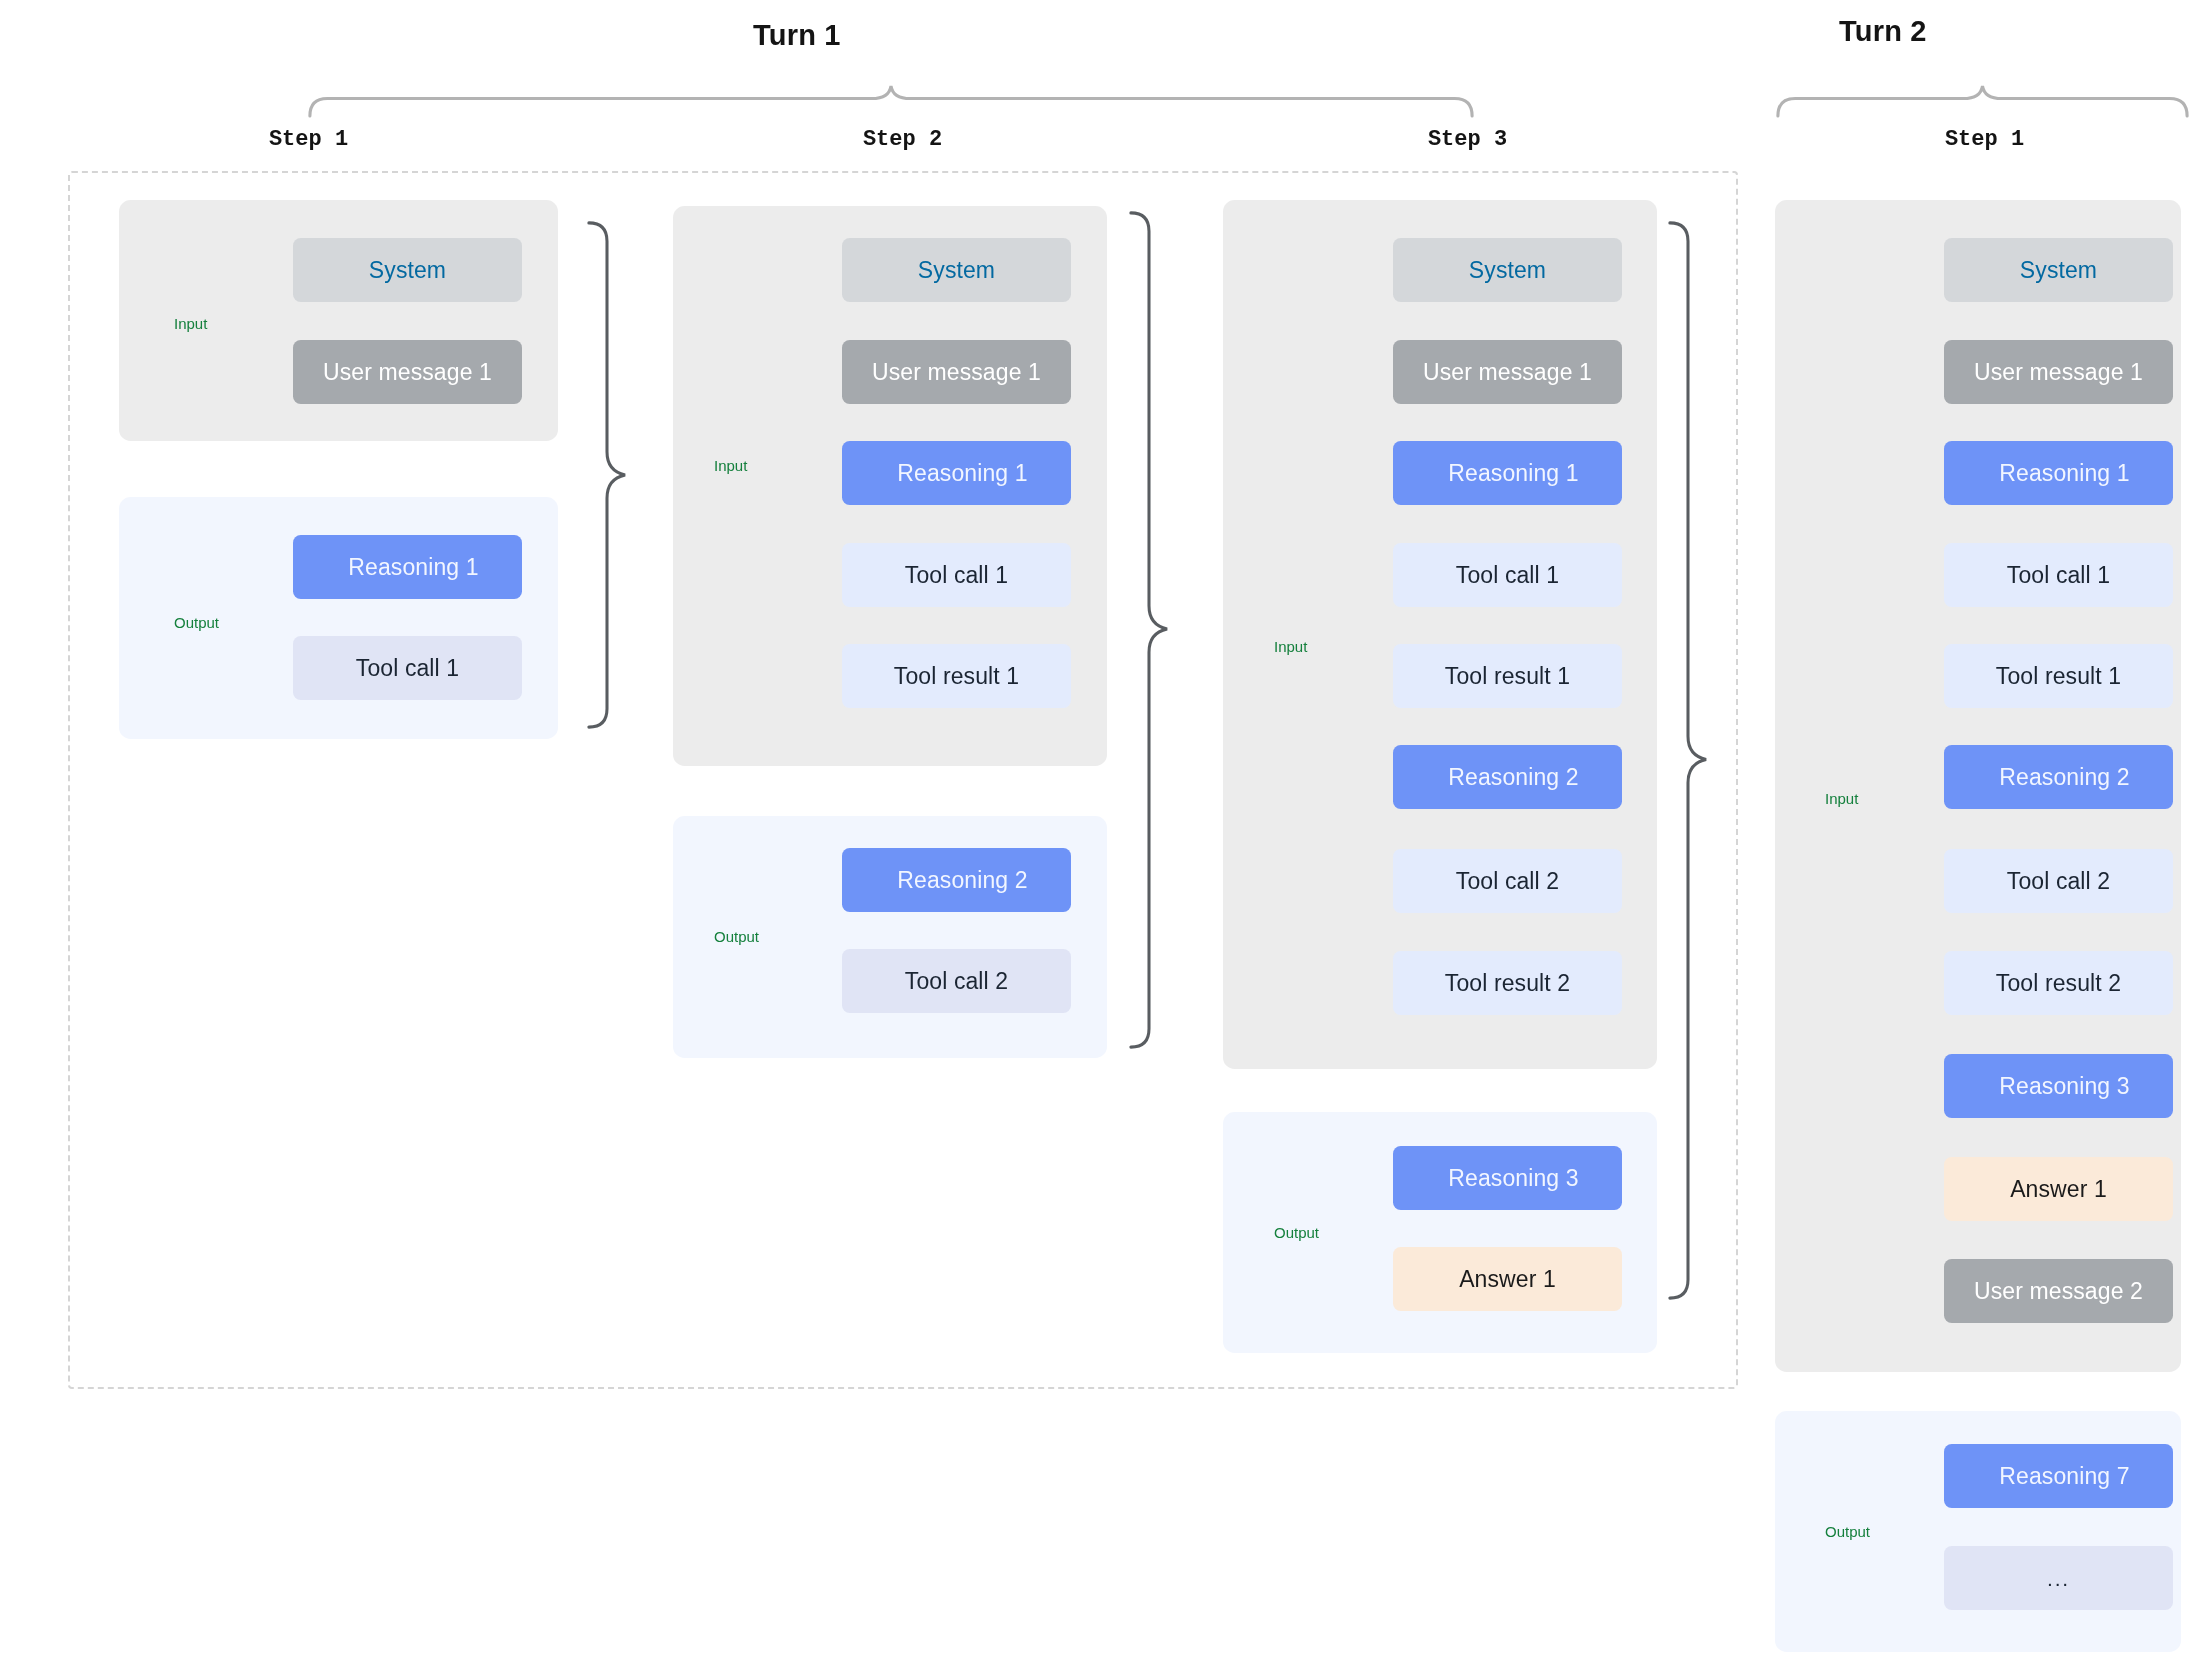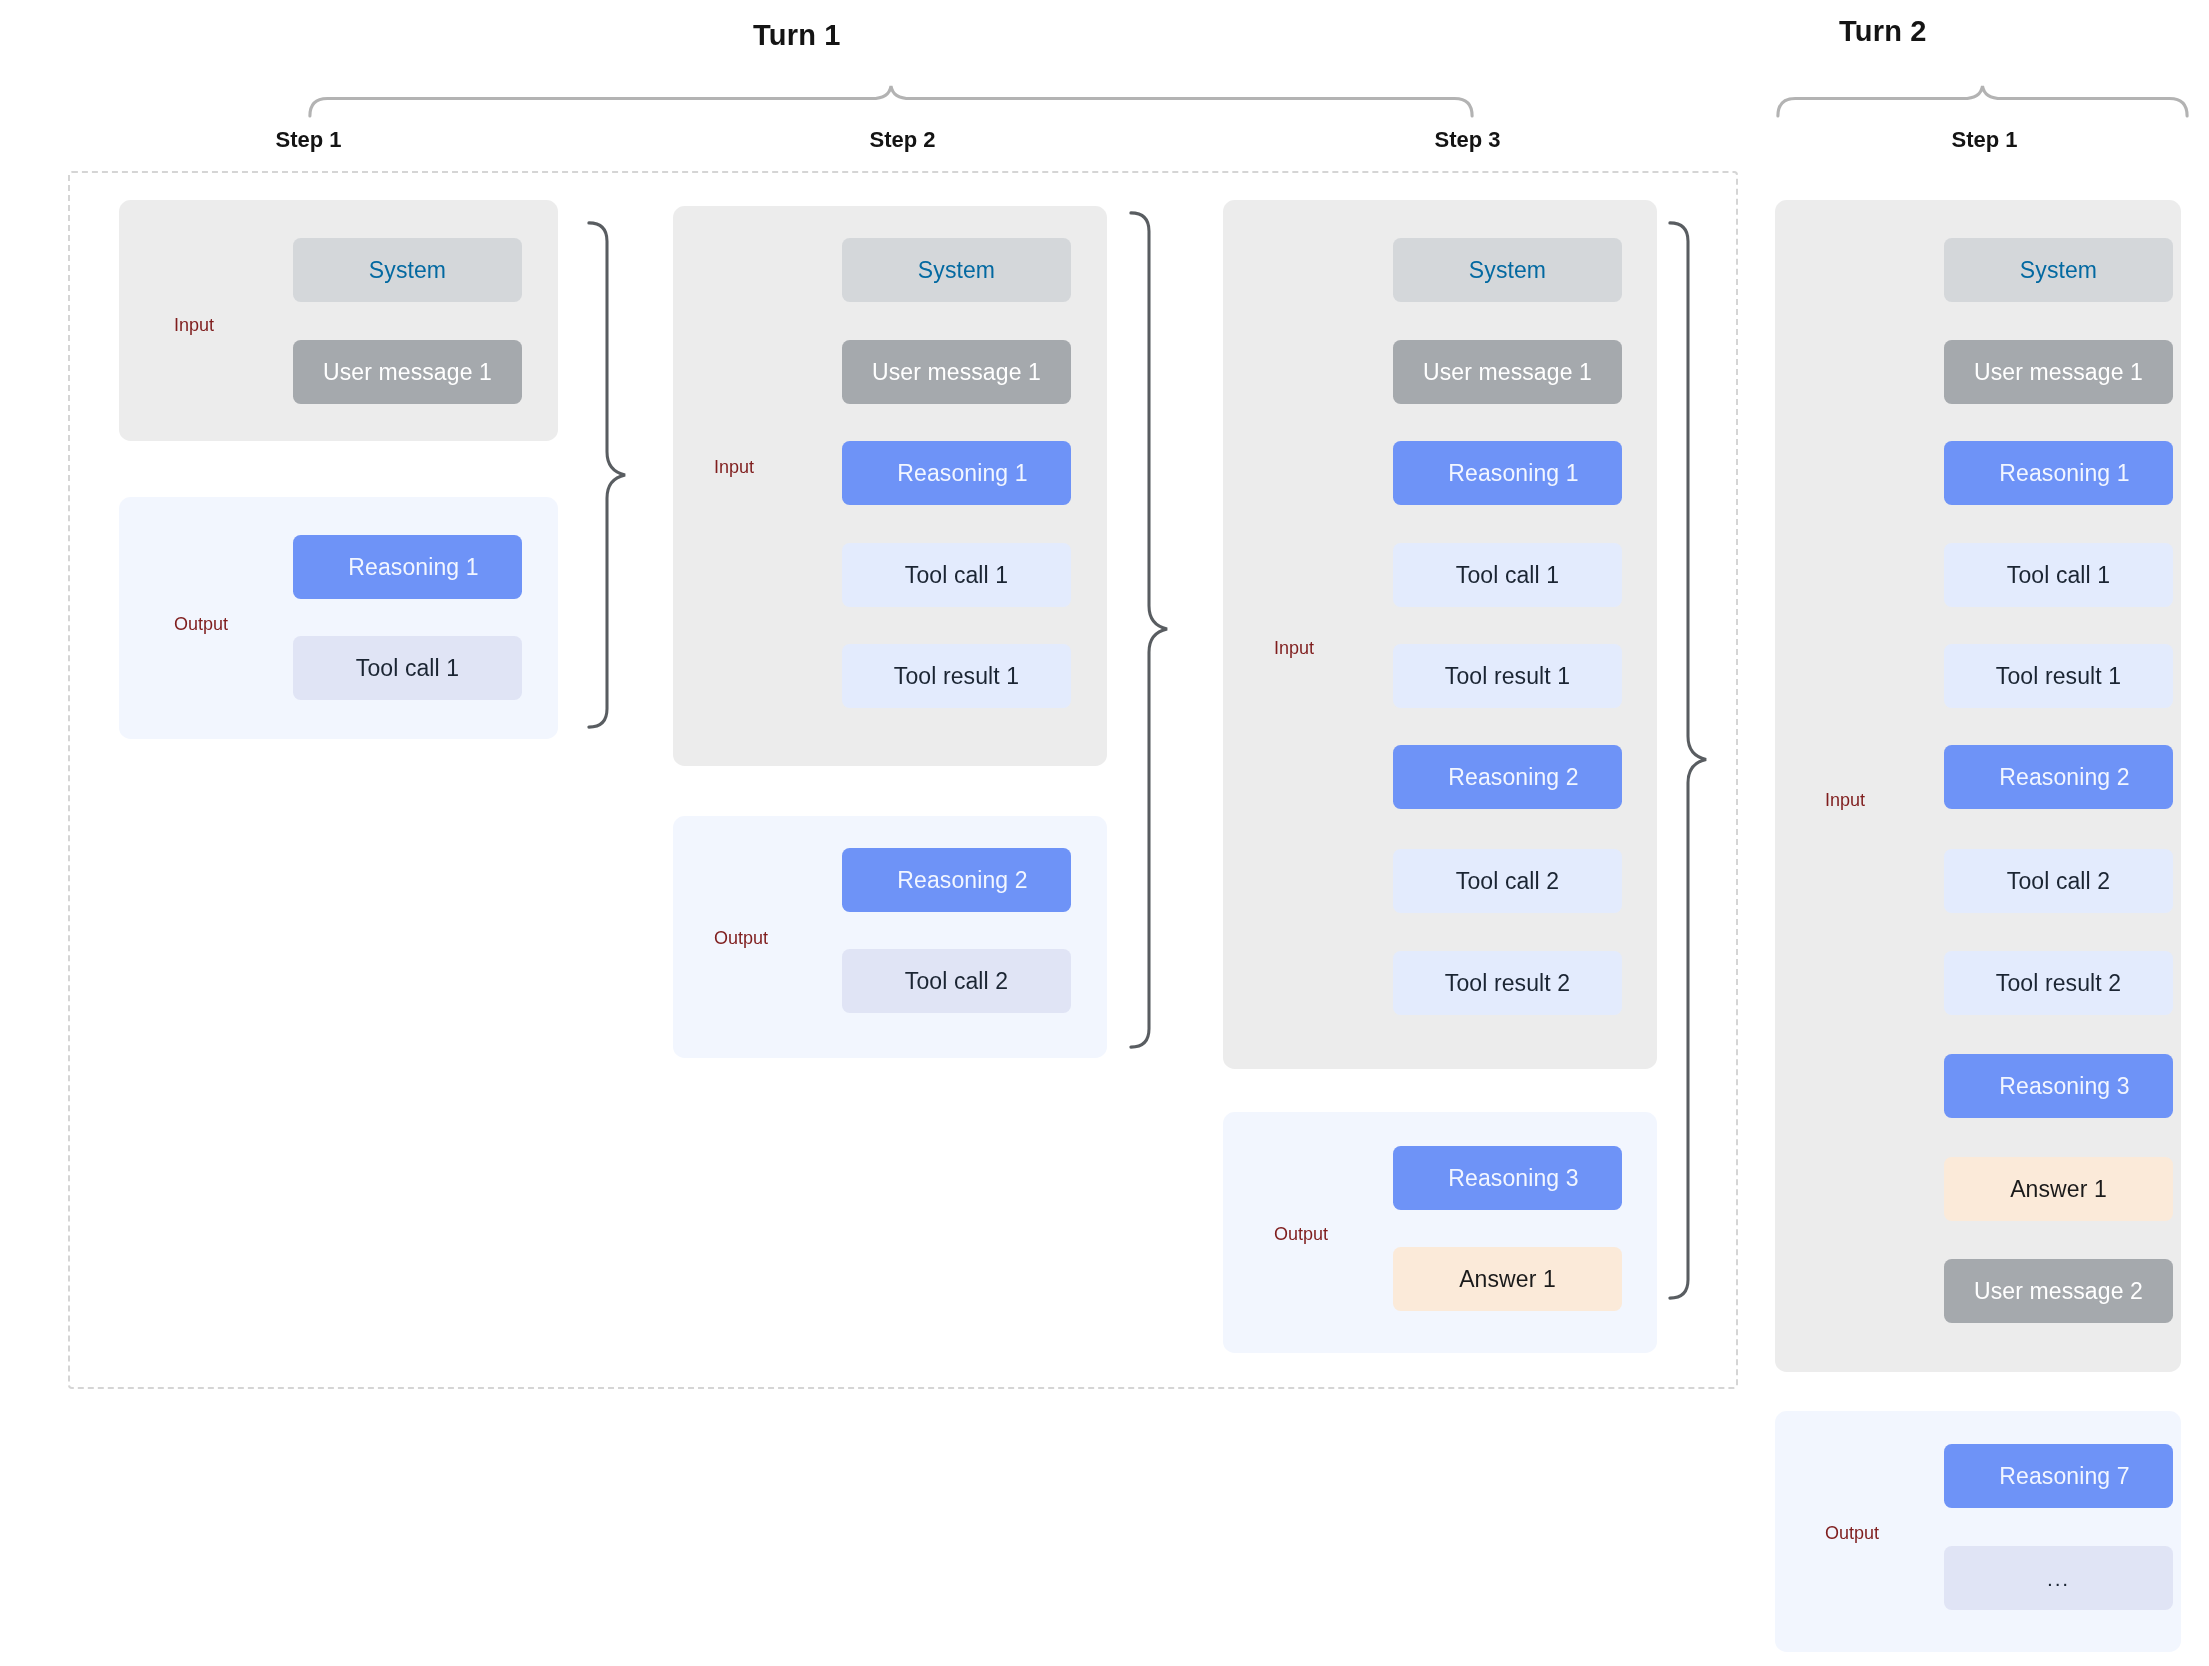--- a/index.html
+++ b/index.html
@@ -28,20 +28,21 @@
     white-space: nowrap;
     letter-spacing: 0.2px;
   }
   .step-title {
     position: absolute;
     font-size: 22px;
     font-weight: bold;
     color: #141414;
     text-align: center;
     white-space: nowrap;
+    font-family: Liberation Mono, monospace;
   }
 
   
   .brace-h, .brace-v {
     position: absolute;
     pointer-events: none;
   }
   .brace-h svg, .brace-v svg { display: block; overflow: visible; }
   .brace-path-h {
     fill: none;
@@ -68,22 +69,22 @@
   .panel {
     position: absolute;
     border-radius: 11.6px;
     box-sizing: border-box;
   }
   .panel-input  { background: #ececec; }
   .panel-output { background: #f2f6fe; }
 
   .panel-label {
     position: absolute;
-    font-size: 18px;
-    color: #7f1d1d;
+    font-size: 15px;
+    color: #15803d;
     white-space: nowrap;
     line-height: 1;
     text-align: center;
   }
 
   
   .chip {
     position: absolute;
     border-radius: 7.7px;
     box-sizing: border-box;

